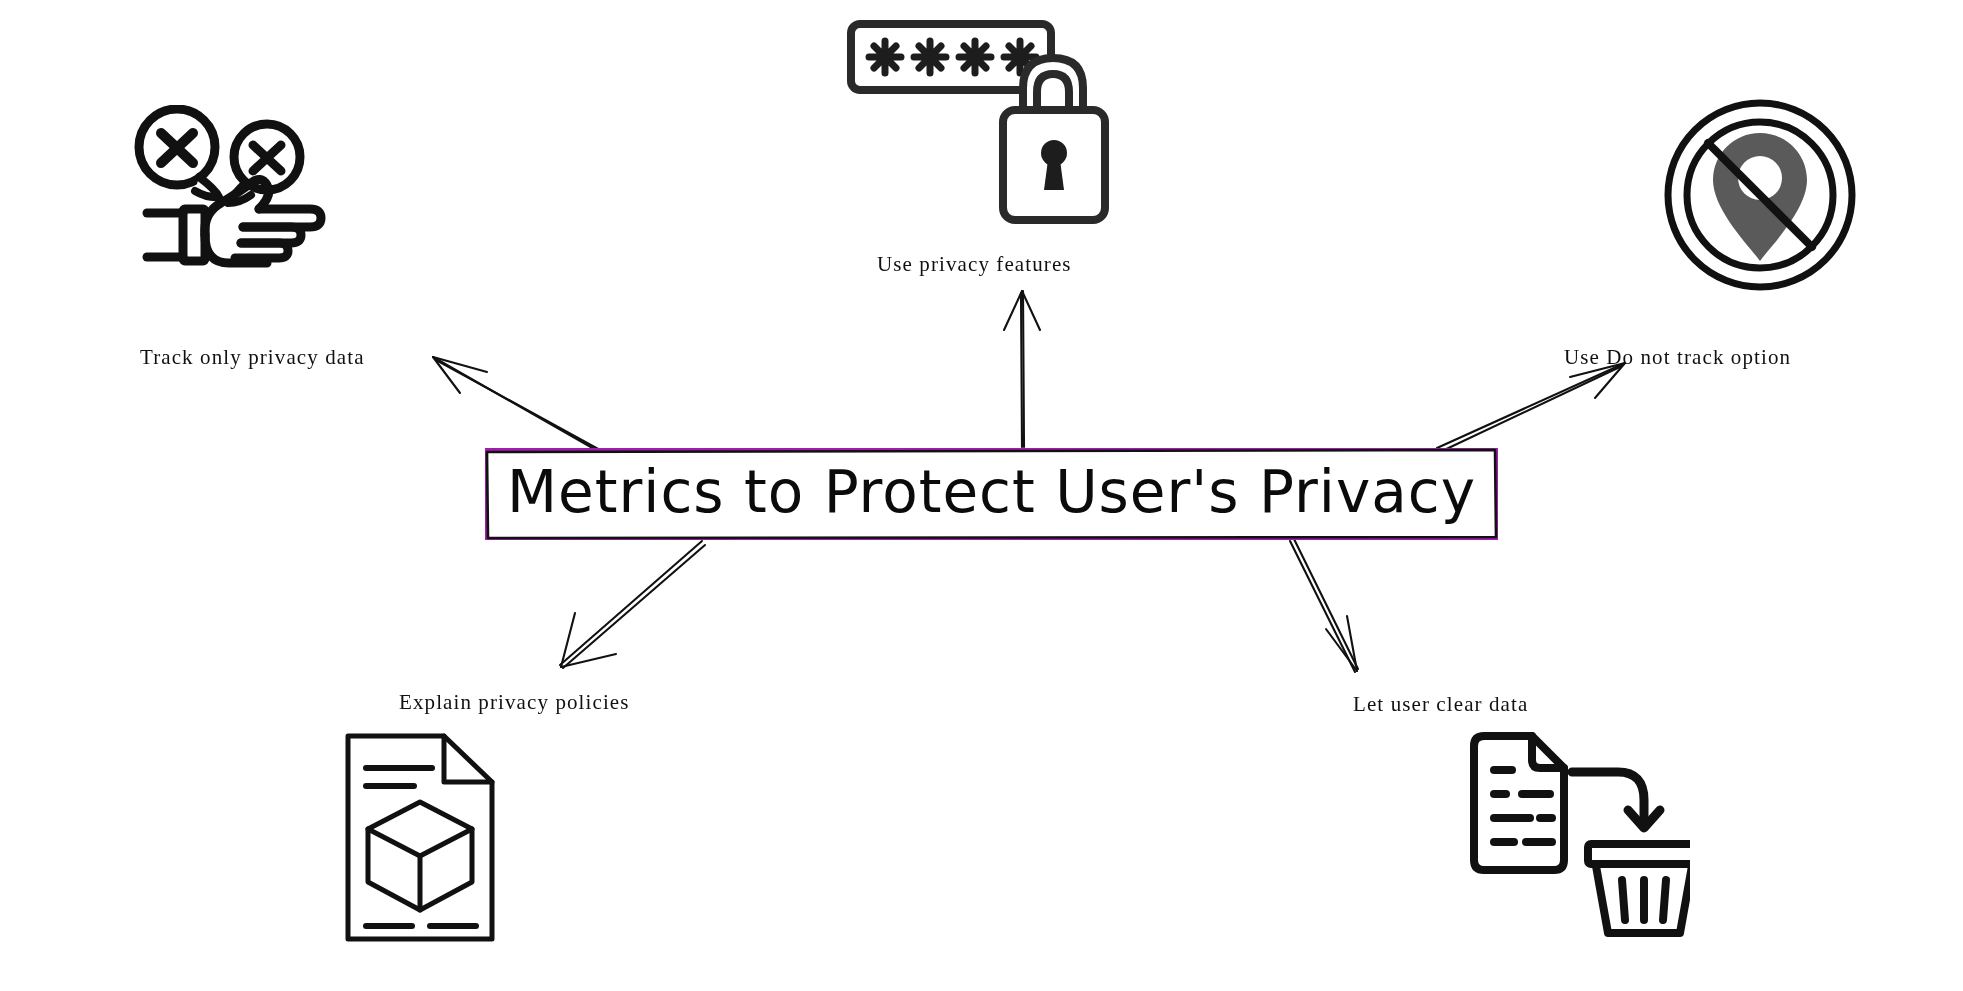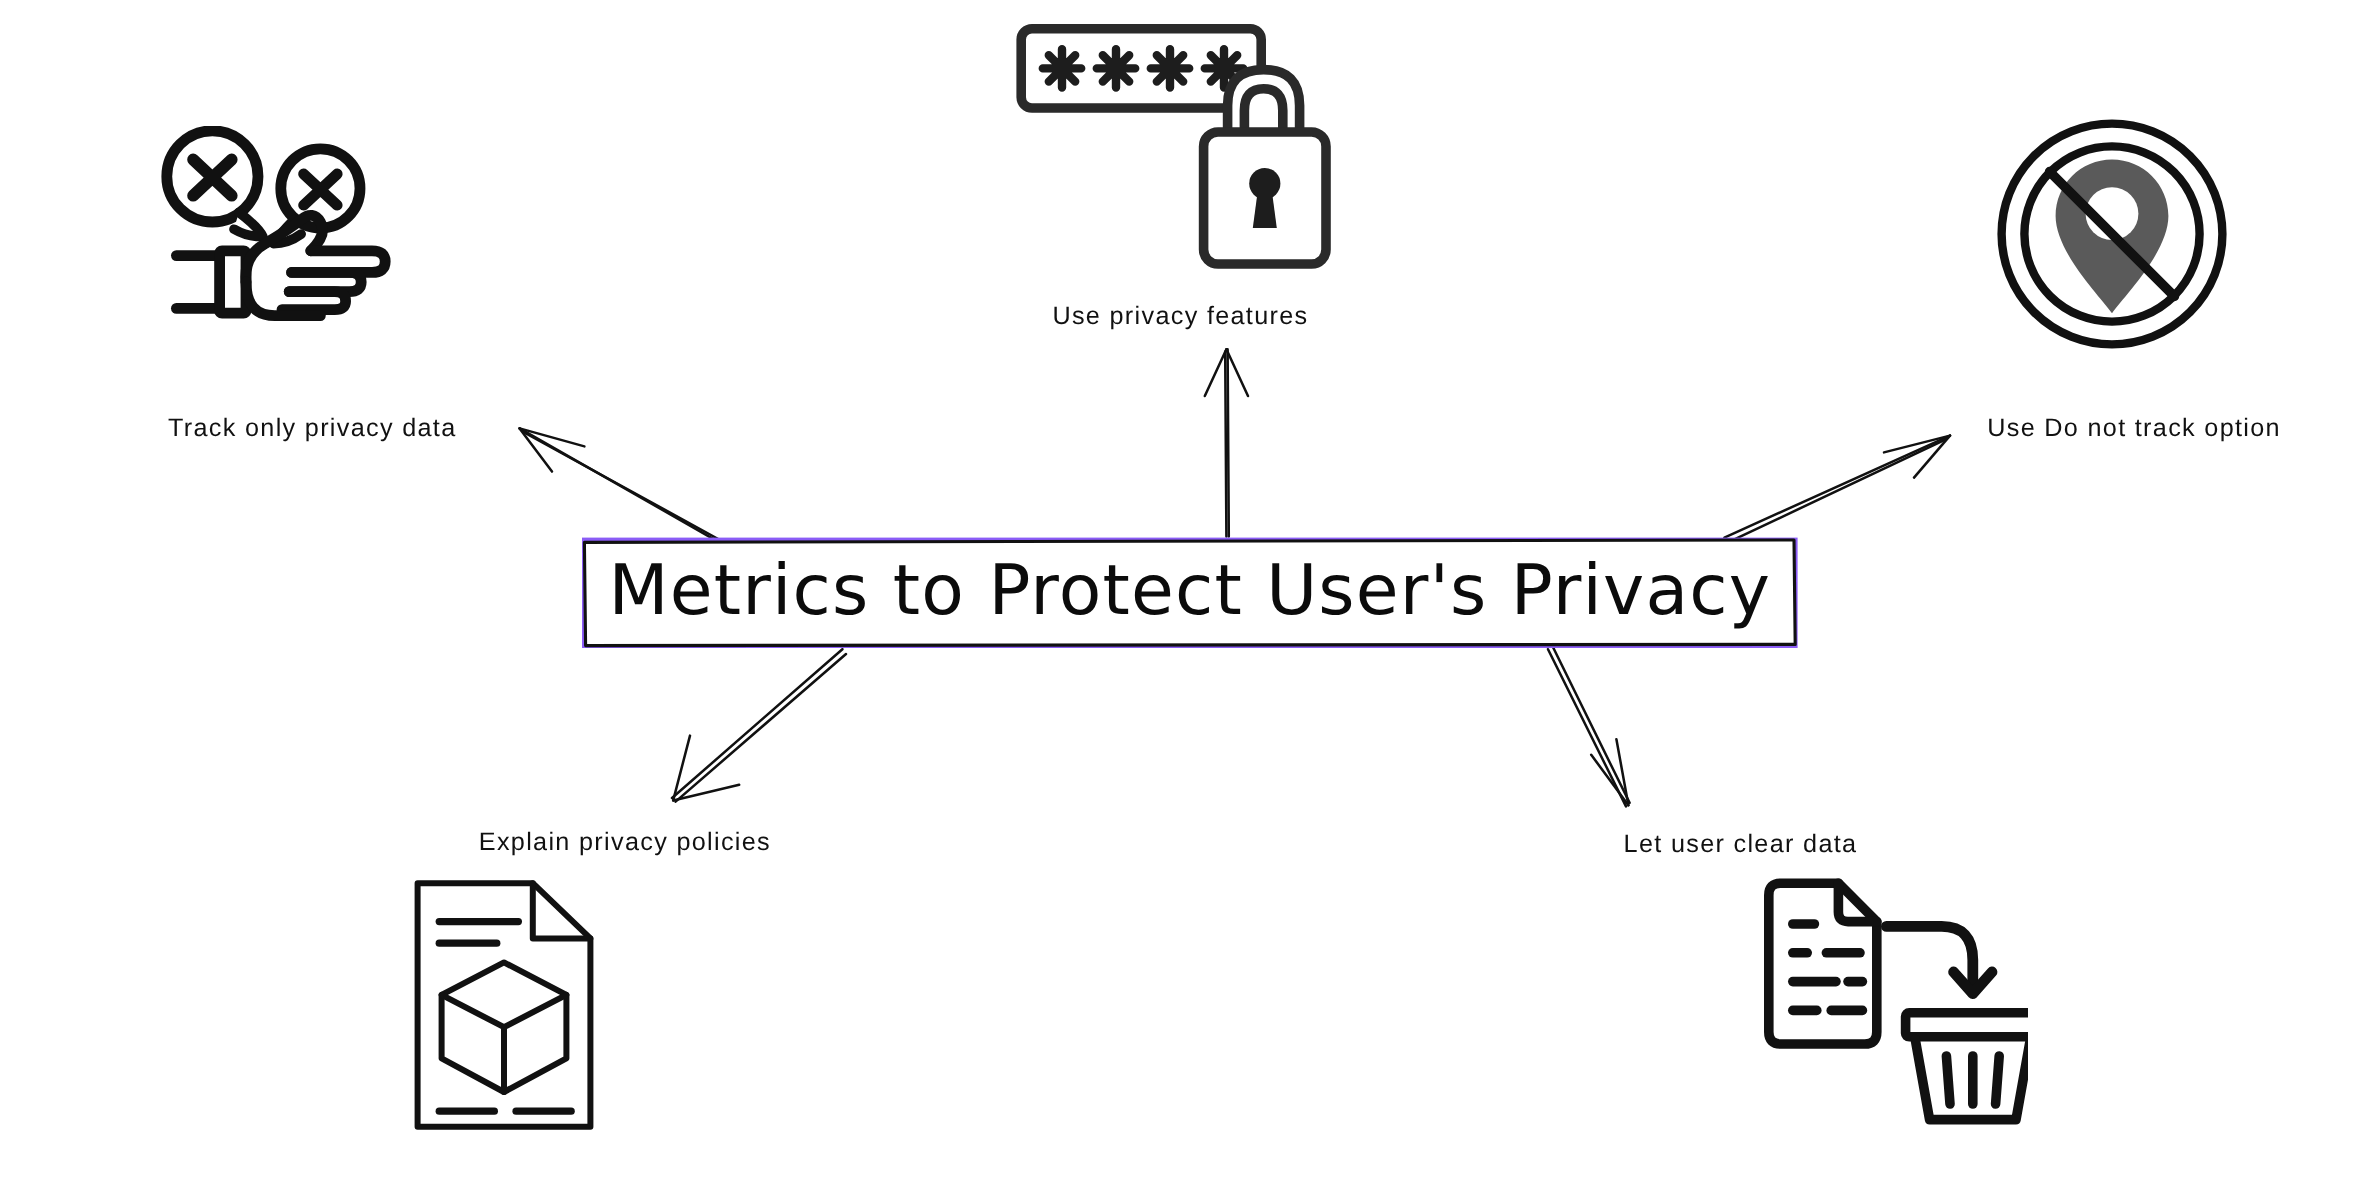--- a/index.html
+++ b/index.html
@@ -27,21 +27,21 @@
     pointer-events: none;
   }
 
   
   .center-node {
     position: absolute;
     left: 485px;
     top: 448px;
     width: 1013px;
     height: 92px;
-    background: #8b5cf6;
+    background: #a21caf;
     z-index: 4;
   }
   .center-node .frame {
     position: absolute;
     left: 0; top: 0;
     width: 100%; height: 100%;
   }
   .center-title {
     position: absolute;
     left: 0; top: 0;
@@ -55,21 +55,21 @@
     letter-spacing: 1px;
     color: #0b0b0b;
     white-space: nowrap;
     padding-bottom: 4px;
     box-sizing: border-box;
   }
 
   
   .leaf-label {
     position: absolute;
-    font-family: Liberation Sans, sans-serif;
+    font-family: Liberation Serif, serif;
     font-size: 21px;
     letter-spacing: 1.1px;
     color: #111111;
     white-space: nowrap;
     z-index: 5;
   }
 
   
   .icon-box {
     position: absolute;
@@ -203,21 +203,21 @@
         <circle cx="100" cy="83" r="22" fill="#ffffff"></circle>
       </g>
 
       <g fill="none" stroke="#111111" stroke-width="7">
         <circle cx="100" cy="100" r="92"></circle>
         <circle cx="100" cy="100" r="73"></circle>
         <path d="M48,48 L152,152" stroke-width="8" stroke-linecap="round"></path>
       </g>
     </svg>
   </div>
-  <div class="leaf-label" style="left:1656px; top:345px;text-align:right;">Use Do not track option</div>
+  <div class="leaf-label" style="left:1564px; top:345px;text-align:right;">Use Do not track option</div>
 
   <div class="icon-box" style="left:340px; top:730px; width:160px; height:215px;">
     <svg viewBox="0 0 160 215" width="160" height="215" xmlns="http://www.w3.org/2000/svg">
       <g fill="none" stroke="#111111" stroke-width="5" stroke-linejoin="round" stroke-linecap="round">
 
         <path d="M8,6 L104,6 L152,52 L152,209 L8,209 Z"></path>
         <path d="M104,6 L104,52 L152,52"></path>
 
         <path d="M26,38 L92,38" stroke-width="6"></path>
         <path d="M26,56 L74,56" stroke-width="6"></path>

